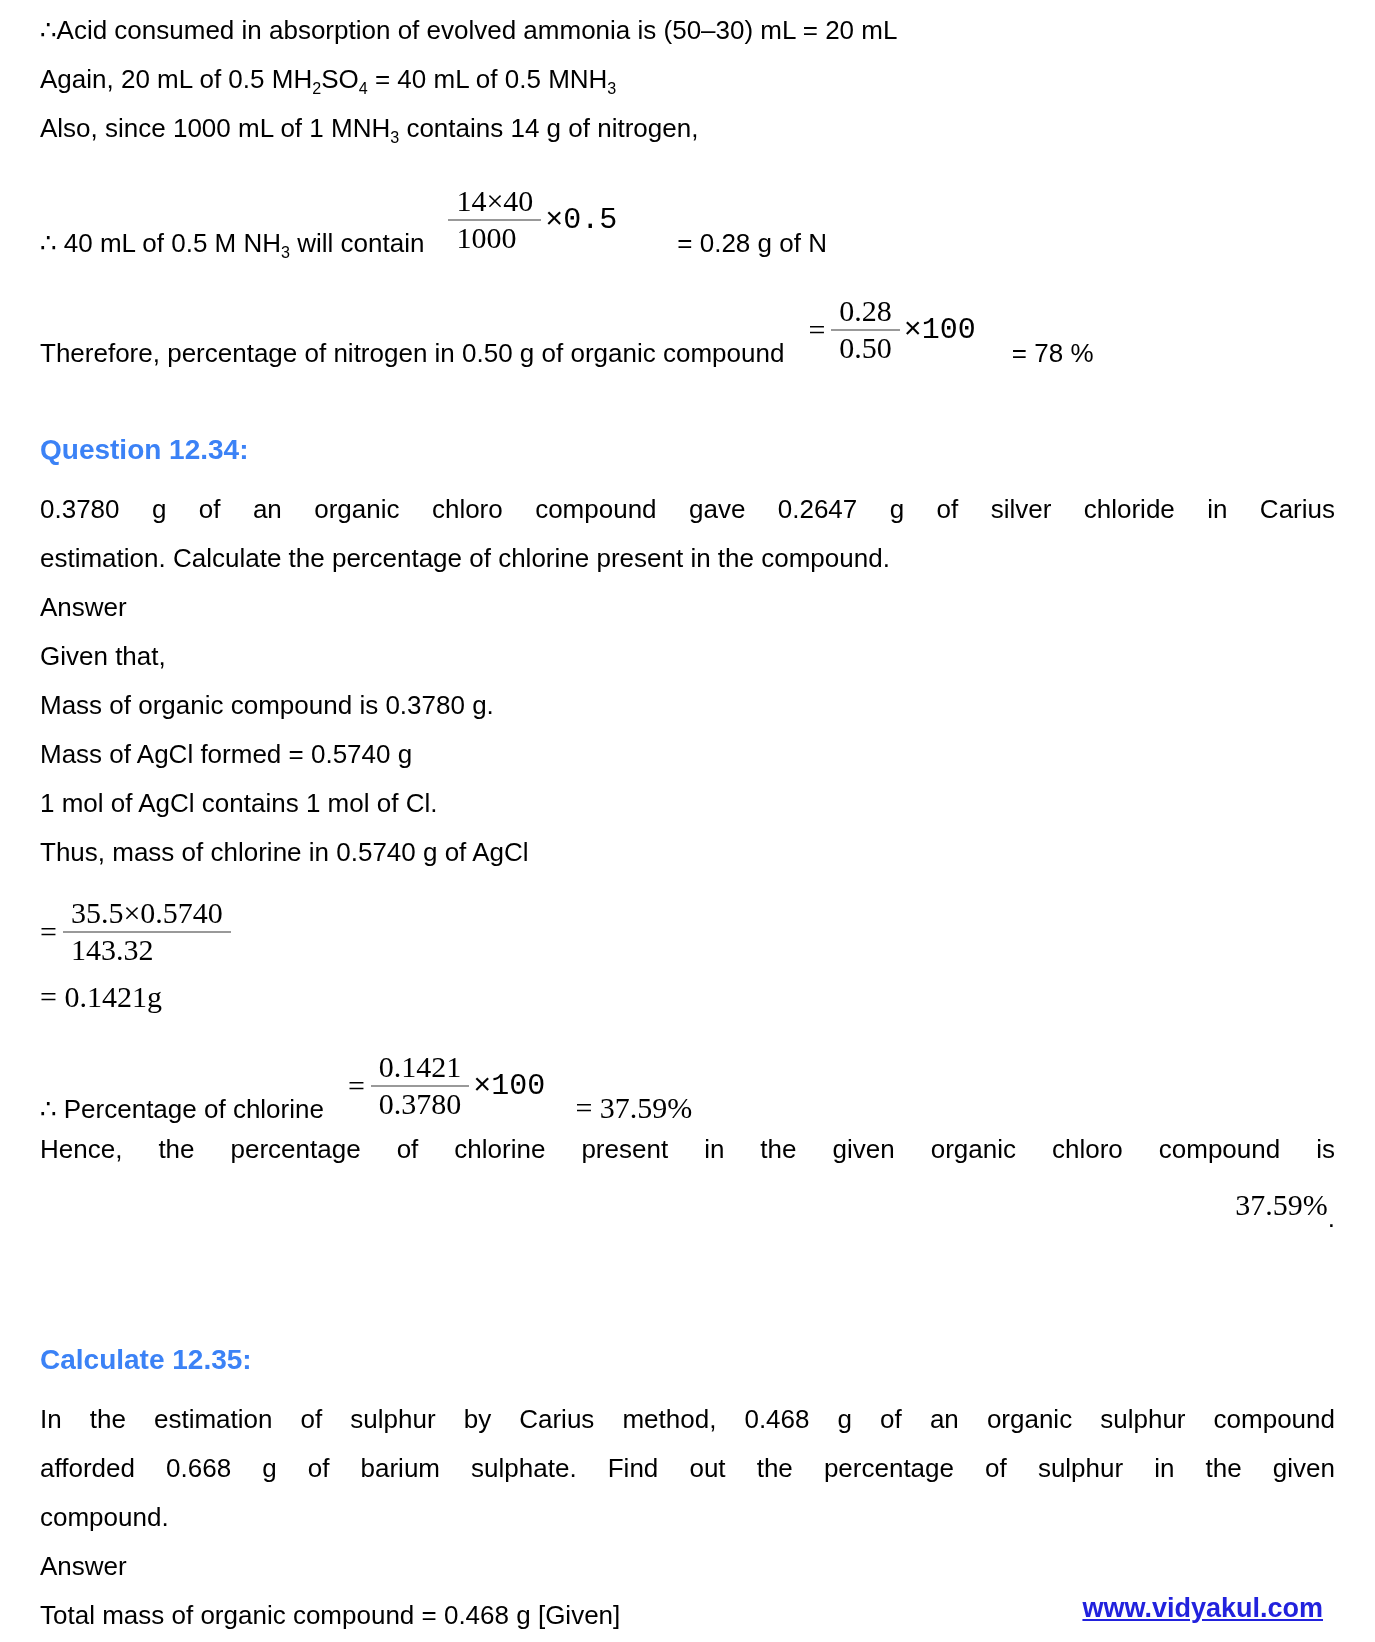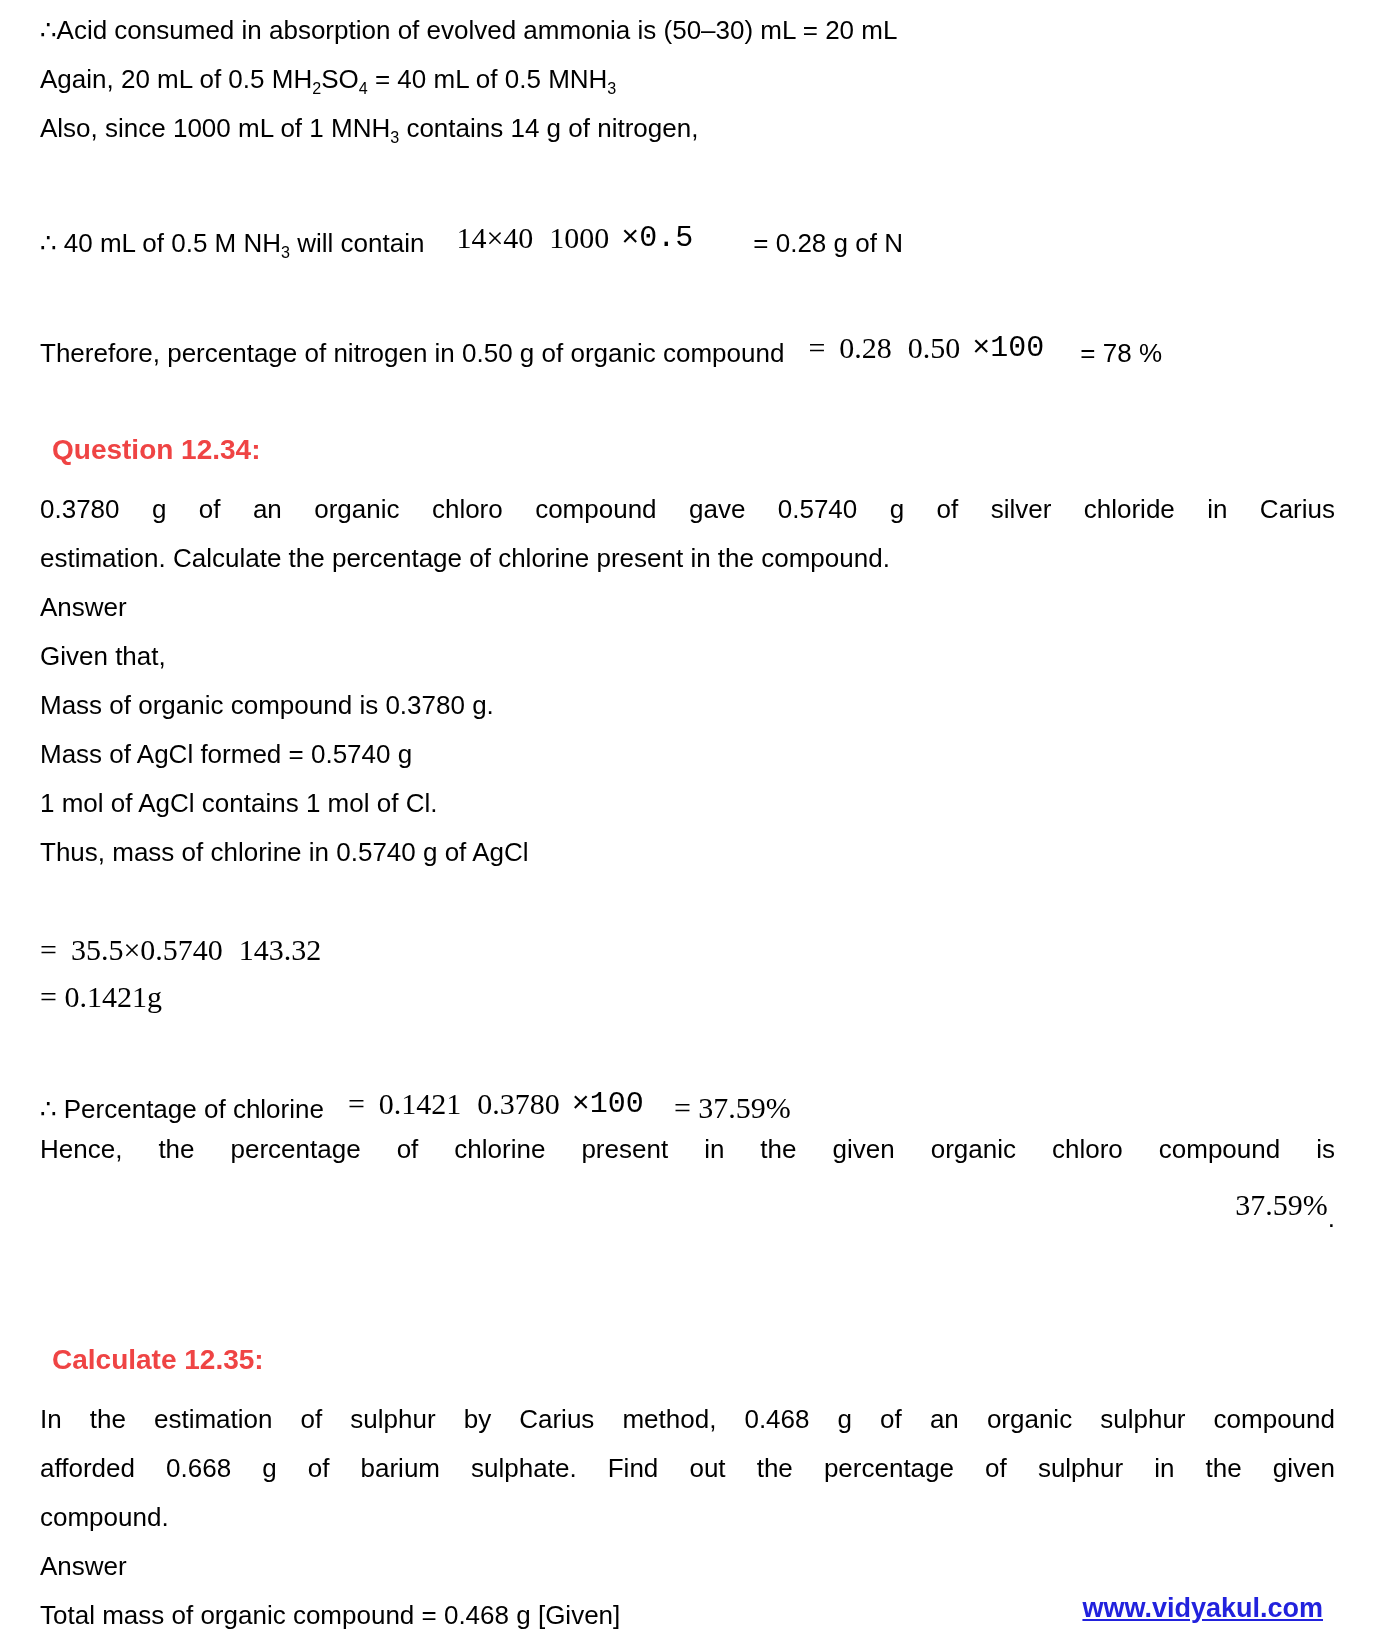--- a/index.html
+++ b/index.html
@@ -5,35 +5,35 @@
   html,body{margin:0;padding:0;}
   body{
     width:1375px;height:1642px;background:#ffffff;color:#000000;
     font-family:"Liberation Sans","DejaVu Sans",sans-serif;
     font-size:26px;overflow:hidden;position:relative;
   }
   .doc{padding:6px 40px 0 40px;}
   .line{line-height:49px;margin:0;}
   .jline{line-height:49px;margin:0;text-align:justify;text-align-last:justify;}
   sub{font-size:0.62em;line-height:0;}
-  .heading{color:#ef4444;font-weight:bold;font-size:28px;line-height:30px;margin:12px;}
+  .heading{color:#3b82f6;font-weight:bold;font-size:28px;line-height:30px;margin:0;}
   .mt-h34{margin-top:66px;}
   .mt-para{margin-top:20px;}
   .mt-h35{margin-top:102px;}
   .frow{display:flex;align-items:flex-end;}
   .frow1{min-height:96px;margin-top:10px;}
   .frow2{min-height:96px;margin-top:14px;}
   .frow3{min-height:86px;margin-top:8px;}
   .frow4{min-height:96px;margin-top:6px;}
   .fgroup{
     display:inline-flex;align-items:center;
     font-family:"Liberation Serif","DejaVu Serif",serif;
     font-size:30px;margin-bottom:4px;
   }
-  .frac{display:inline-flex;align-items:center;line-height:1.15;}
+  .frac{display:inline-flex;flex-direction:column;align-items:flex-start;line-height:1.15;}
   .frac .bar{height:2px;background:#999999;align-self:stretch;}
   .frac .num,.frac .den{padding:0 8px;}
   .eq{margin-right:6px;}
   .times{margin-left:4px;font-family:Liberation Mono, monospace;}
   .prefix{margin-right:24px;white-space:nowrap;}
   .result1{margin-left:60px;}
   .result2{margin-left:36px;}
   .result4{margin-left:30px;}
   .serif{font-family:"Liberation Serif","DejaVu Serif",serif;font-size:30px;}
   .serifline{line-height:52px;margin:0;}
@@ -79,21 +79,21 @@
         <span class="den">0.50</span>
       </span>
       <span class="times">×100</span>
     </span>
     <span class="result2">= 78 %</span>
   </div>
 
   <p class="heading mt-h34">Question 12.34:</p>
 
   <div class="mt-para">
-    <div class="jline">0.3780 g of an organic chloro compound gave 0.5740 g of silver chloride in Carius</div>
+    <div class="jline">0.3780 g of an organic chloro compound gave 0.2647 g of silver chloride in Carius</div>
     <div class="line">estimation. Calculate the percentage of chlorine present in the compound.</div>
   </div>
 
   <p class="line">Answer</p>
   <p class="line">Given that,</p>
   <p class="line">Mass of organic compound is 0.3780 g.</p>
   <p class="line">Mass of AgCl formed = 0.5740 g</p>
   <p class="line">1 mol of AgCl contains 1 mol of Cl.</p>
   <p class="line">Thus, mass of chlorine in 0.5740 g of AgCl</p>
 

